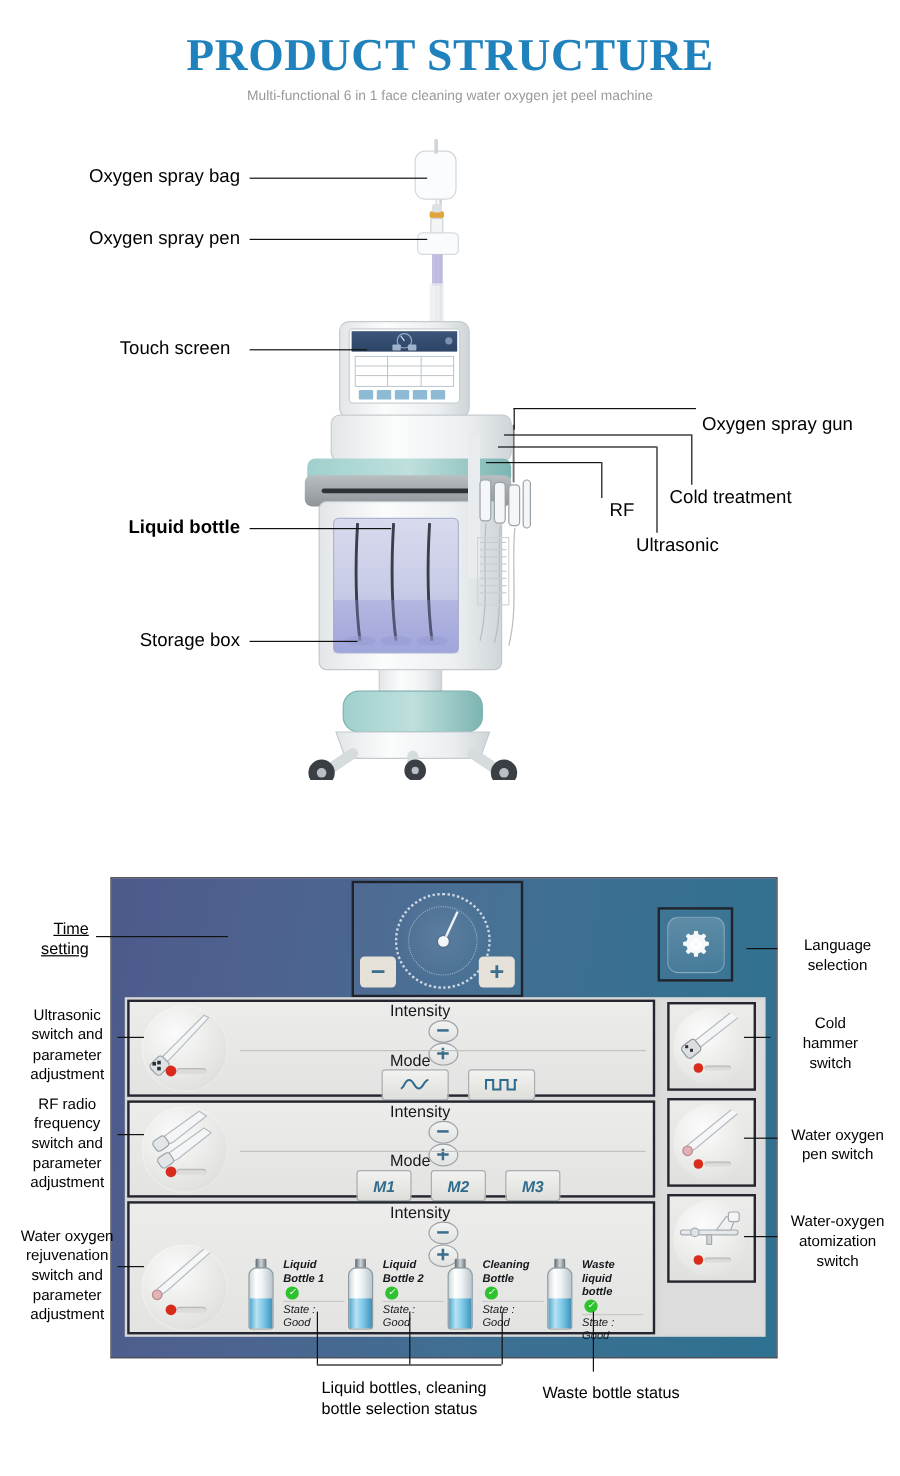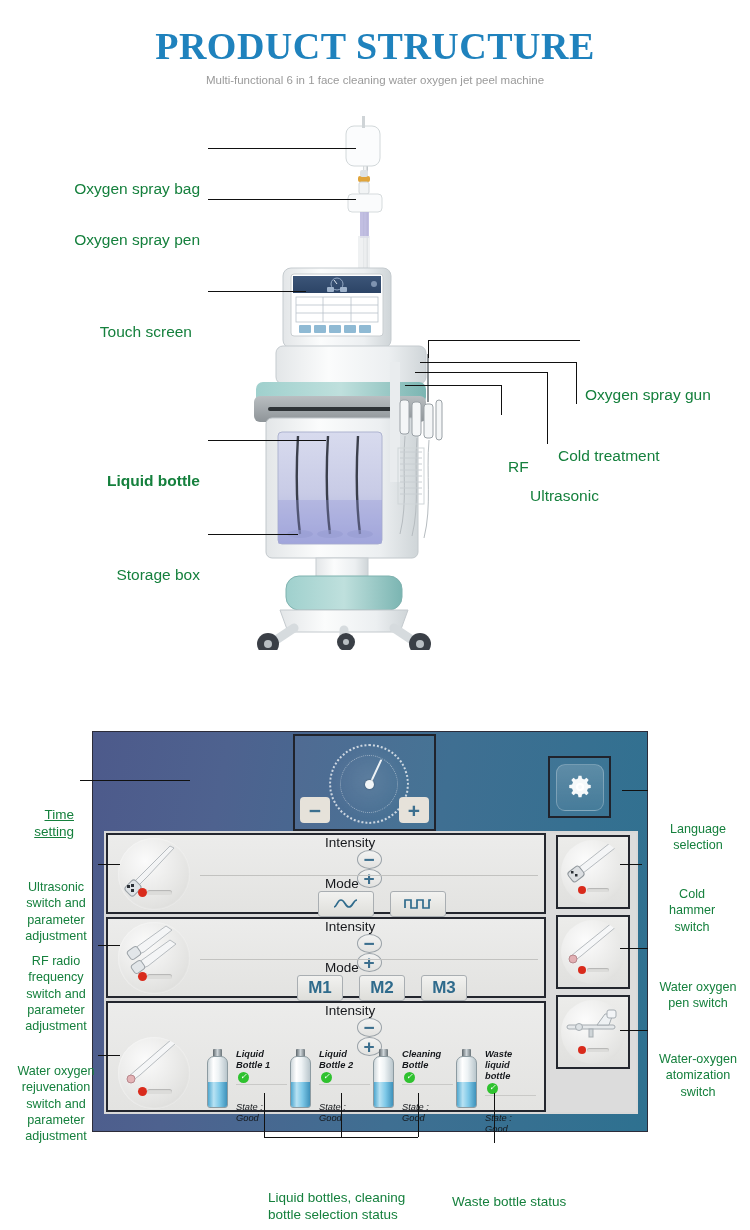--- a/index.html
+++ b/index.html
@@ -25,24 +25,23 @@
   #header-subtitle {
     top: 74px; left: 0; width: 750px;
     text-align: center;
     font-size: 11.5px;
     color: #9a9a9a;
   }
 
   
   .anno {
     font-size: 15.5px;
-    color: #15803d;
+    color: #000000;
     line-height: 1.28;
     white-space: pre-line;
-    margin-top: 41px;
   }
   .anno.r { text-align: right; }
   .anno.small { font-size: 13.5px; }
   .anno.tiny { font-size: 12.6px; line-height: 1.3; text-align: center; }
 
   
   .ln { background: #111; position: absolute; }
   .lh { height: 1px; }
   .lv { width: 1px; }
 
@@ -155,22 +154,22 @@
   .slider-track {
     flex: 1; height: 7px; margin: 0 10px; border-radius: 4px;
     background: linear-gradient(180deg,#cdcdc9,#dedede);
     box-shadow: inset 0 1px 2px rgba(0,0,0,.22);
   }
   .mode-btns { display: flex; gap: 16px; margin-left: 26px; }
   .mode-btn {
     min-width: 46px; height: 26px; padding: 0 10px;
     border: 1px solid #a9aeb2; border-radius: 3px;
     background: linear-gradient(180deg,#f2f2f0,#dededa);
-    color: #2f6b8c; font-size: 17px; font-weight: bold;
-    display: flex; align-items: center; justify-content: center;
+    color: #2f6b8c; font-size: 13px; font-weight: bold;
+    display: flex; align-items: center; justify-content: center; font-style: italic;
   }
   .mode-btn.wide { min-width: 56px; }
 
   
   .bottles {
     position: absolute; left: 92px; right: 4px; top: 46px; bottom: 2px;
     display: flex; justify-content: space-between; padding: 0 4px;
   }
   .bottle-item { display: flex; width: 103px; font-style: italic; }
   .bottle-gfx { width: 27px; position: relative; }
@@ -196,21 +195,21 @@
     font-weight: bold;
   }
   .check {
     width: 11px; height: 11px; border-radius: 50%;
     background: #2fc22f; margin: 1px 0 1px 2px;
     display: flex; align-items: center; justify-content: center;
     color: #fff; font-size: 8px; line-height: 1;
   }
   .bottle-state {
     font-size: 9.3px; line-height: 1.2; color: #15181c; white-space: pre-line;
-    border-top: 1px solid #c9c9c7; padding-top: 17px; margin-top: 1px;
+    border-top: 1px solid #c9c9c7; padding-top: 1px; margin-top: 1px;
   }
 
   
   #switch-col {
     position: absolute; right: 2px; top: 2px; width: 86px; height: 279px;
     background: #dcdcdc;
   }
   .switch-box {
     position: absolute; left: 6px; width: 74px; height: 74px;
     border: 2px solid #23262e;

